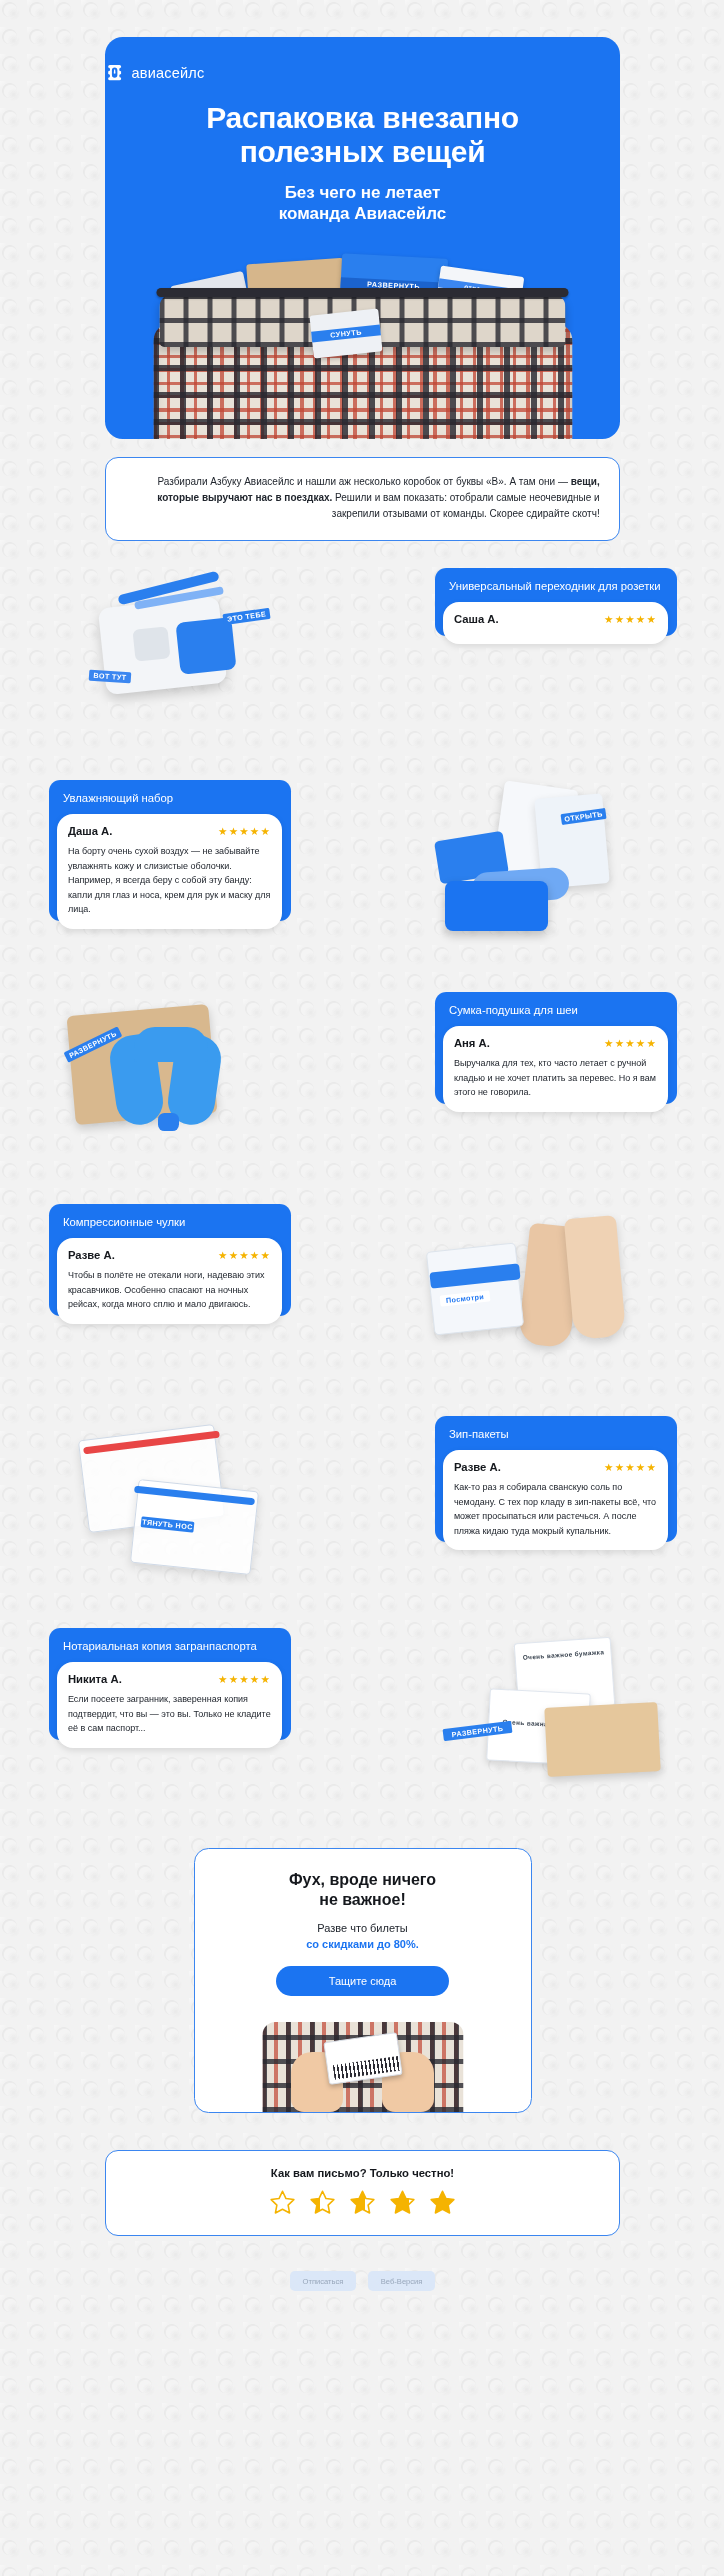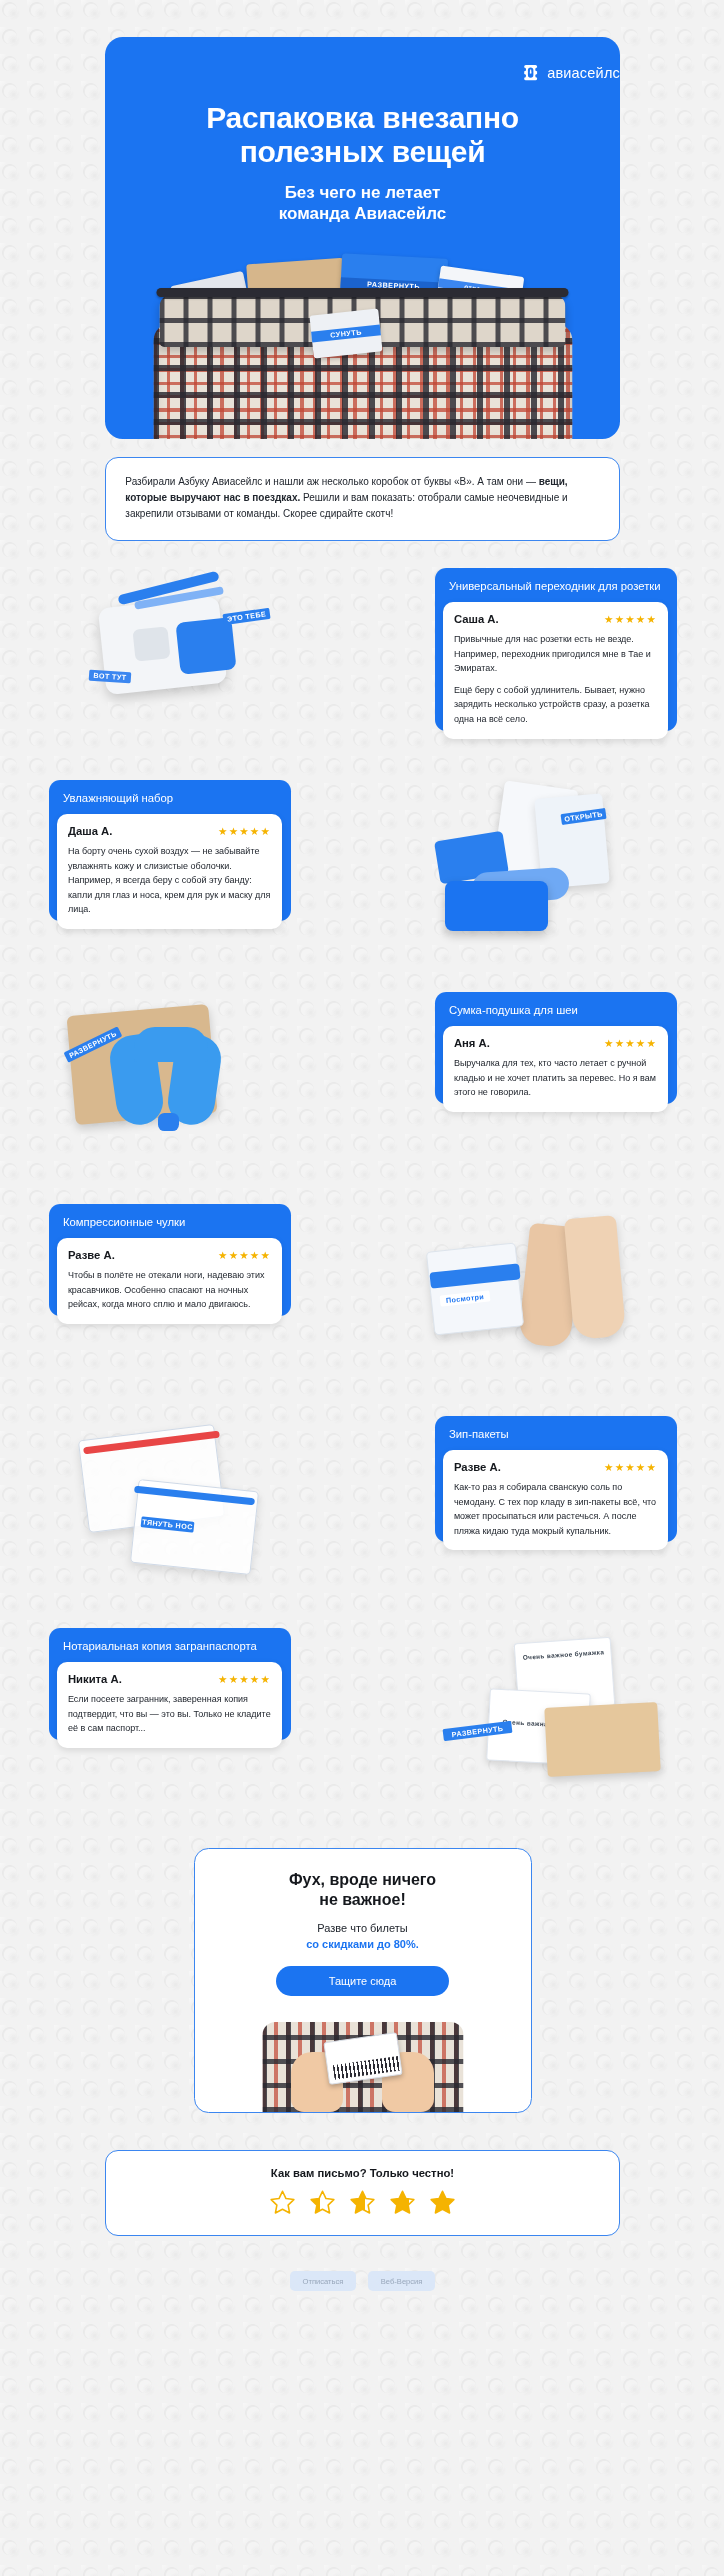--- a/index.html
+++ b/index.html
@@ -44,21 +44,21 @@
     width: 515px;
     margin: 37px auto 0;
     background: #1b74f1;
     border-radius: 17.7px;
     overflow: hidden;
     padding-top: 22.5px;
   }
   .brand {
     display: flex;
     align-items: center;
-    justify-content: flex-end;
+    justify-content: flex-start;
     gap: 7.2px;
     height: 27px;
   }
   .brand-logo {
     width: 19.3px; height: 19.3px;
     display: inline-block;
   }
   .brand-name {
     color: #ffffff;
     font-size: 14.5px;
@@ -160,20 +160,21 @@
     margin: 17.7px auto 0;
     background: #fff;
     border: 1.3px solid #3b86f0;
     border-radius: 13px;
     padding: 16px 19.3px 17.7px;
   }
   .intro-card p {
     font-size: 10px;
     line-height: 1.62;
     color: #21262e;
+    text-align: right;
   }
   .intro-card b { font-weight: 700; }
 
   
   .row {
     position: relative;
     width: 628px;
     margin: 27px auto 0;
     min-height: 185px;
     display: flex;
@@ -192,21 +193,21 @@
   }
   .card-title {
     color: #fff;
     font-size: 11.3px;
     line-height: 1.3;
     font-weight: 400;
     padding: 1.6px 4.8px 8.9px;
   }
   .review {
     background: #fff;
-    border-radius: 10px;
+    border-radius: 16px;
     padding: 10.5px 11.3px 12px;
     margin: 0 -1.6px -8px;
     box-shadow: 0 2.4px 6.4px rgba(0,0,0,.10);
   }
   .review-head {
     display: flex;
     align-items: center;
     justify-content: space-between;
     margin-bottom: 7.2px;
   }
@@ -446,24 +447,20 @@
       <div class="label-tape" style="left:166px; top:43px; width:47px; height:10.5px; transform:rotate(-8deg);">ЭТО ТЕБЕ</div>
       <div class="label-tape" style="left:32px; top:103px; width:42px; height:10.5px; background:#3b86f0; transform:rotate(4deg);">ВОТ ТУТ</div>
     </div>
 
     <article class="product-card">
       <h3 class="card-title">Универсальный переходник для розетки</h3>
       <div class="review">
         <div class="review-head">
           <span class="reviewer">Саша А.</span>
           <span class="stars">★★★★★</span>
-        </div>
-        <div class="review-body">
-          <p>Привычные для нас розетки есть не везде. Например, переходник пригодился мне в Тае и Эмиратах.</p>
-          <p>Ещё беру с собой удлинитель. Бывает, нужно зарядить несколько устройств сразу, а розетка одна на всё село.</p>
         </div>
       </div>
     </article>
   </section>
 
   <section class="row left-card">
     <article class="product-card">
       <h3 class="card-title">Увлажняющий набор</h3>
       <div class="review">
         <div class="review-head">

